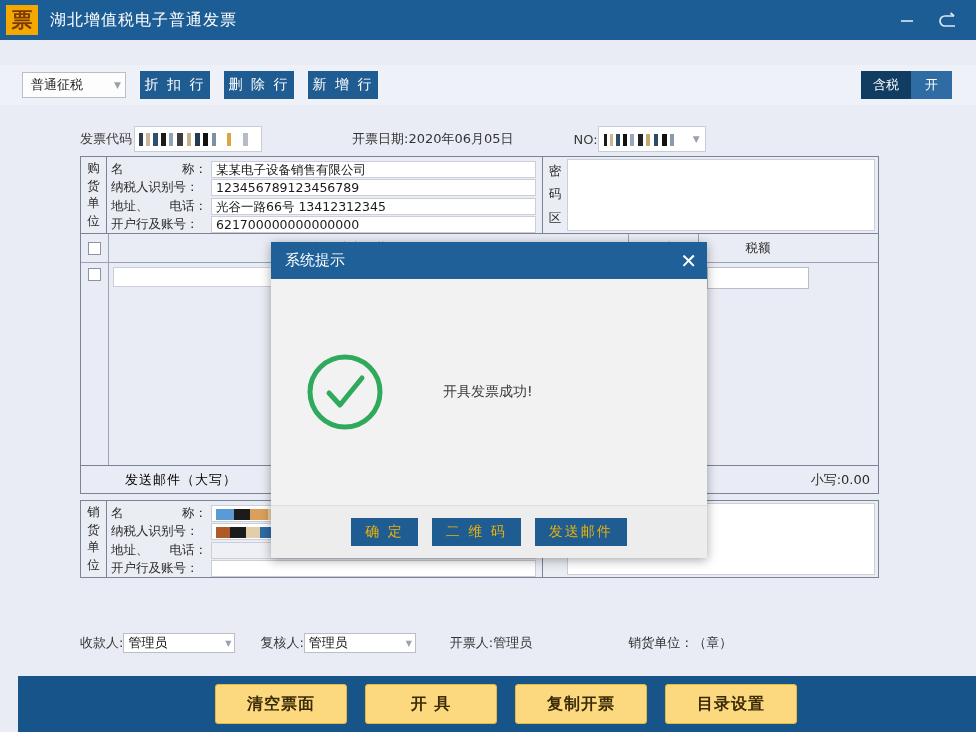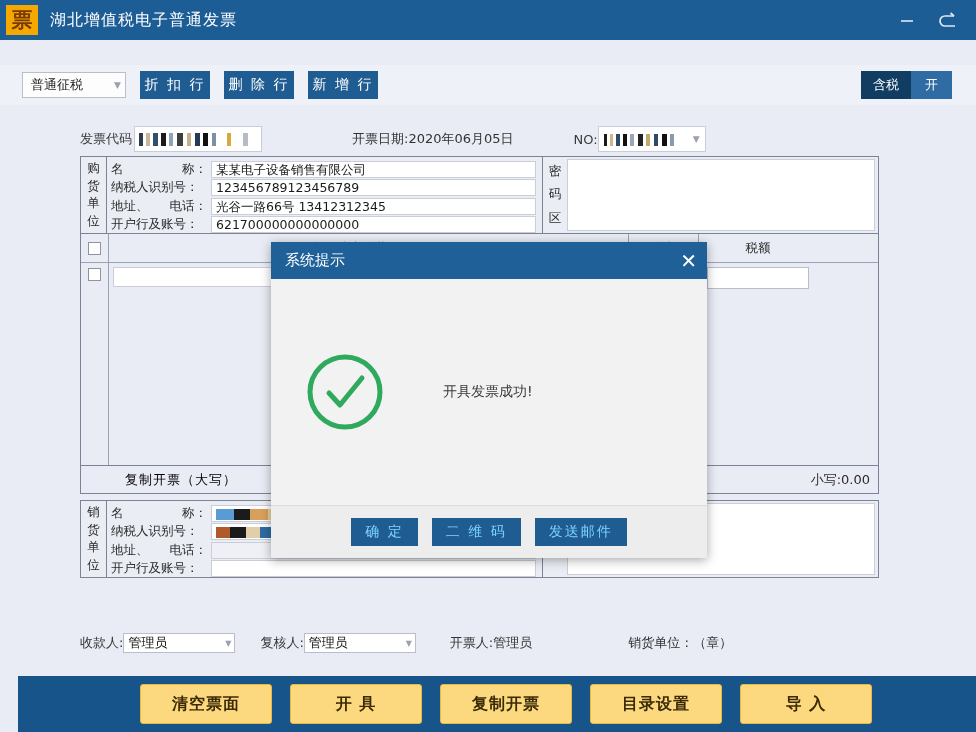--- a/index.html
+++ b/index.html
@@ -266,21 +266,21 @@
   .modal-title { color: #fff; font-size: 15px; }
   .modal-x { margin-left: auto; color: #fff; font-size: 20px; line-height: 1; cursor: pointer; }
   .modal-body { flex: 1; display: flex; align-items: center; padding: 0 34px; }
   .check-circle { width: 80px; height: 80px; flex: none; }
   .modal-msg { margin-left: 58px; font-size: 14px; color: #3b3b3b; }
   .modal-foot {
     height: 52px; background: #ededed; border-top: 1px solid #dcdcdc;
     display: flex; align-items: center; justify-content: center; gap: 14px;
   }
   .mbtn {
-    height: 28px; padding: 0 14px; background: #1f5c91; color: #7dd3fc;
+    height: 28px; padding: 0 14px; background: #1f5c91; color: #eab308;
     font-size: 14px; display: flex; align-items: center; justify-content: center;
     letter-spacing: 2px; cursor: pointer; border: none;
     font-family: "DejaVu Sans", sans-serif;
   }
 </style>
 </head>
 <body>
 
 <div id="app">
 
@@ -406,21 +406,21 @@
             <span class="caret">▼</span>
           </div>
         </div>
         <div class="gcol taxamt-col">
           <div class="taxamt-input"></div>
         </div>
       </div>
     </div>
 
     <div class="bigrow">
-      <div class="sum-l">复制开票（大写）</div>
+      <div class="sum-l">发送邮件（大写）</div>
       <div class="sum-m">零圆整</div>
       <div class="sum-r">小写:0.00</div>
     </div>
 
     <div class="row-flex" style="margin-top:6px;">
       <div class="party" style="flex:1">
         <div class="vstrip">
           <span>销</span>
           <span>货</span>
           <span>单</span>
@@ -483,21 +483,20 @@
     <span style="margin-left:34px;">开票人:</span>
     <span>管理员</span>
     <span style="margin-left:96px;">销货单位：（章）</span>
   </div>
 
   <div class="bottombar">
     <div class="btn-gold">清空票面</div>
     <div class="btn-gold">开  具</div>
     <div class="btn-gold">复制开票</div>
     <div class="btn-gold">目录设置</div>
-    <div class="btn-gold">导  入</div>
   </div>
 
   <div class="modal-overlay">
     <div class="modal">
       <div class="modal-head">
         <span class="modal-title">系统提示</span>
         <span class="modal-x">✕</span>
       </div>
       <div class="modal-body">
         <span class="check-circle">

